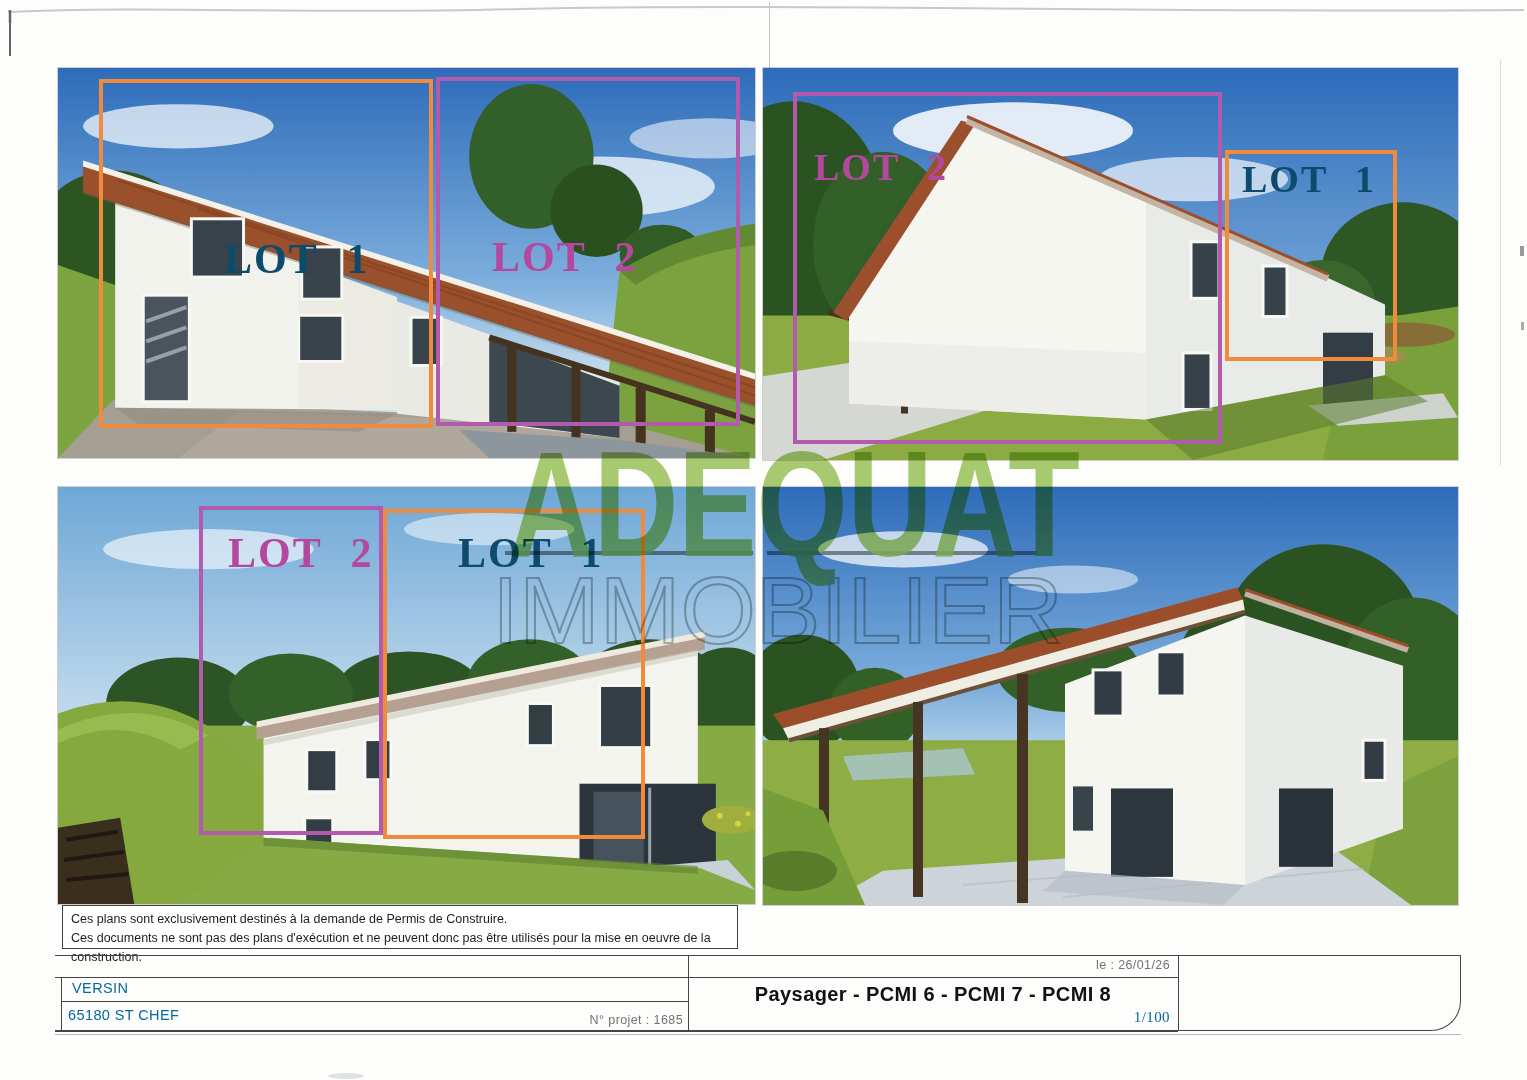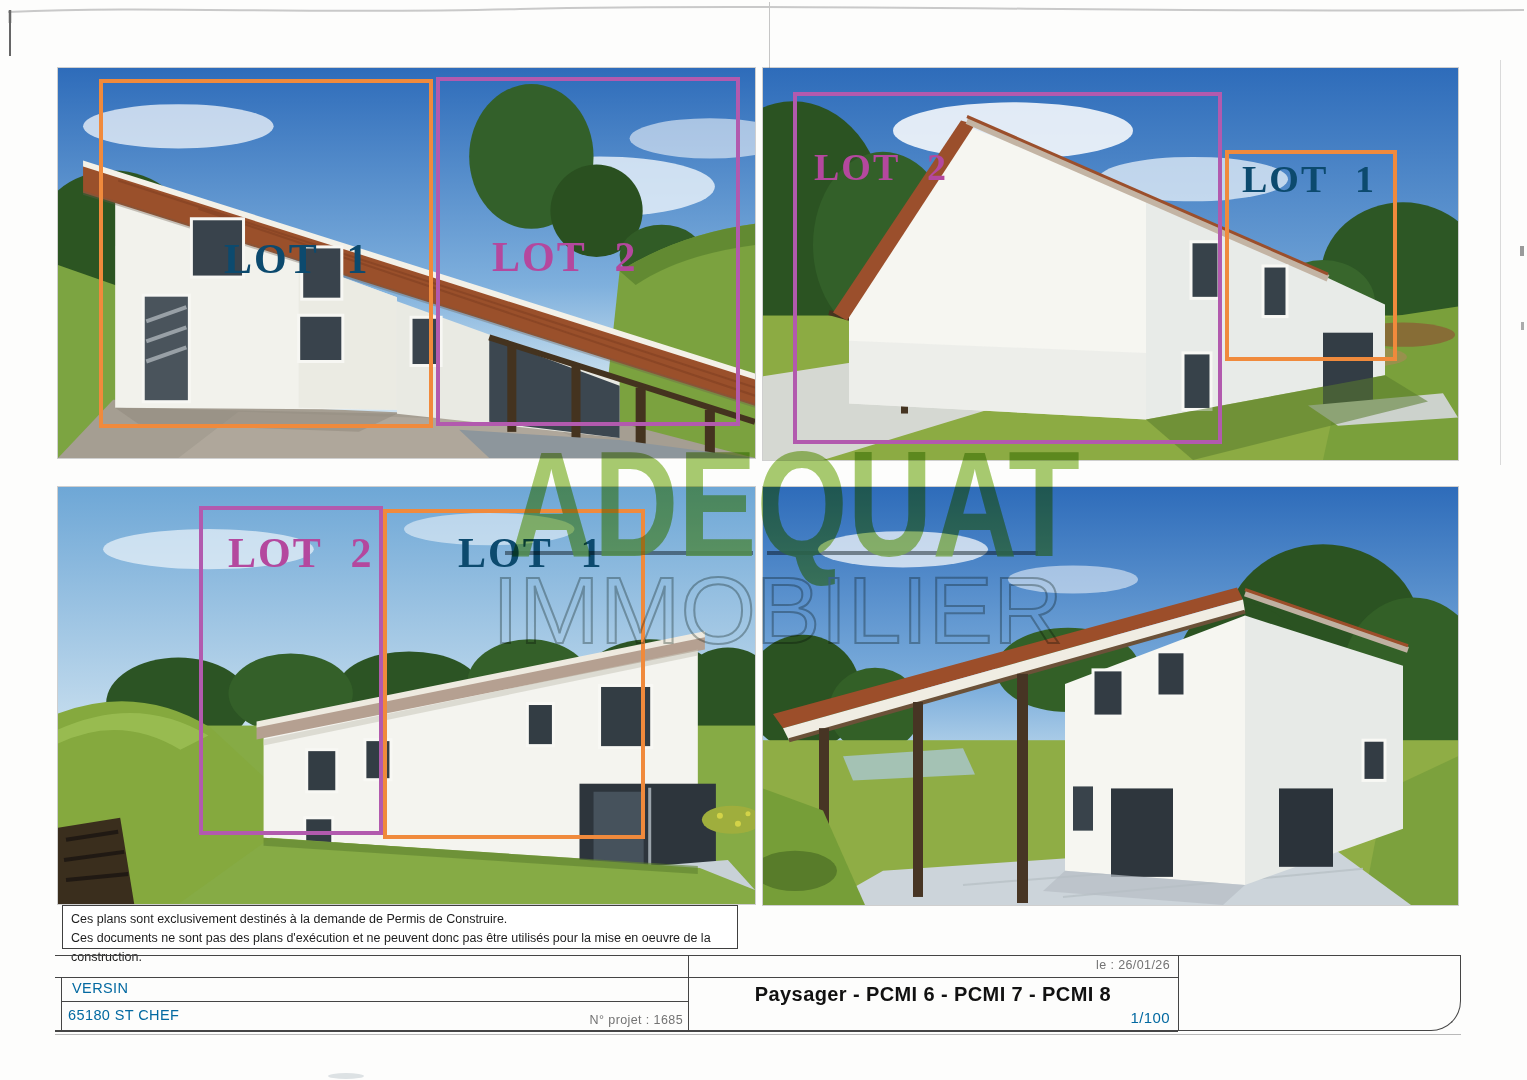--- a/index.html
+++ b/index.html
@@ -259,15 +259,15 @@
   <div class="tb-line" style="left:61px;top:977px;width:1.2px;height:54px;"></div>
   <div class="tb-line" style="left:688px;top:955px;width:1.3px;height:76px;"></div>
   <div class="tb-line" style="left:1178px;top:955px;width:1.3px;height:76px;"></div>
   <div class="abs" style="left:1178px;top:955px;width:283px;height:76px;box-sizing:border-box;border-right:1.5px solid #454545;border-bottom:1.6px solid #454545;border-radius:0 0 30px 0;"></div>
 
   <span class="tb-text" style="left:72px;top:980px;font-size:14.5px;">VERSIN</span>
   <span class="tb-text" style="left:68px;top:1007px;font-size:14.5px;">65180 ST CHEF</span>
   <span class="tb-text tb-gray" style="left:483px;top:982px;width:200px;text-align:right;font-size:12.5px;margin-top:31px;">N° projet : 1685</span>
   <span class="tb-text tb-gray" style="left:970px;top:958px;width:200px;text-align:right;font-size:12.5px;">le : 26/01/26</span>
   <span class="tb-text" style="left:688px;top:983px;width:490px;text-align:center;font-size:20px;font-weight:bold;color:#111;">Paysager - PCMI 6 - PCMI 7 - PCMI 8</span>
-  <span class="tb-text" style="left:1000px;top:1009px;width:170px;text-align:right;font-size:15px;">1/100</span>
+  <span class="tb-text" style="left:1000px;top:1009px;width:170px;text-align:right;font-size:15px;font-family:Liberation Serif, serif;">1/100</span>
 
 </div>
 
 </body></html>

